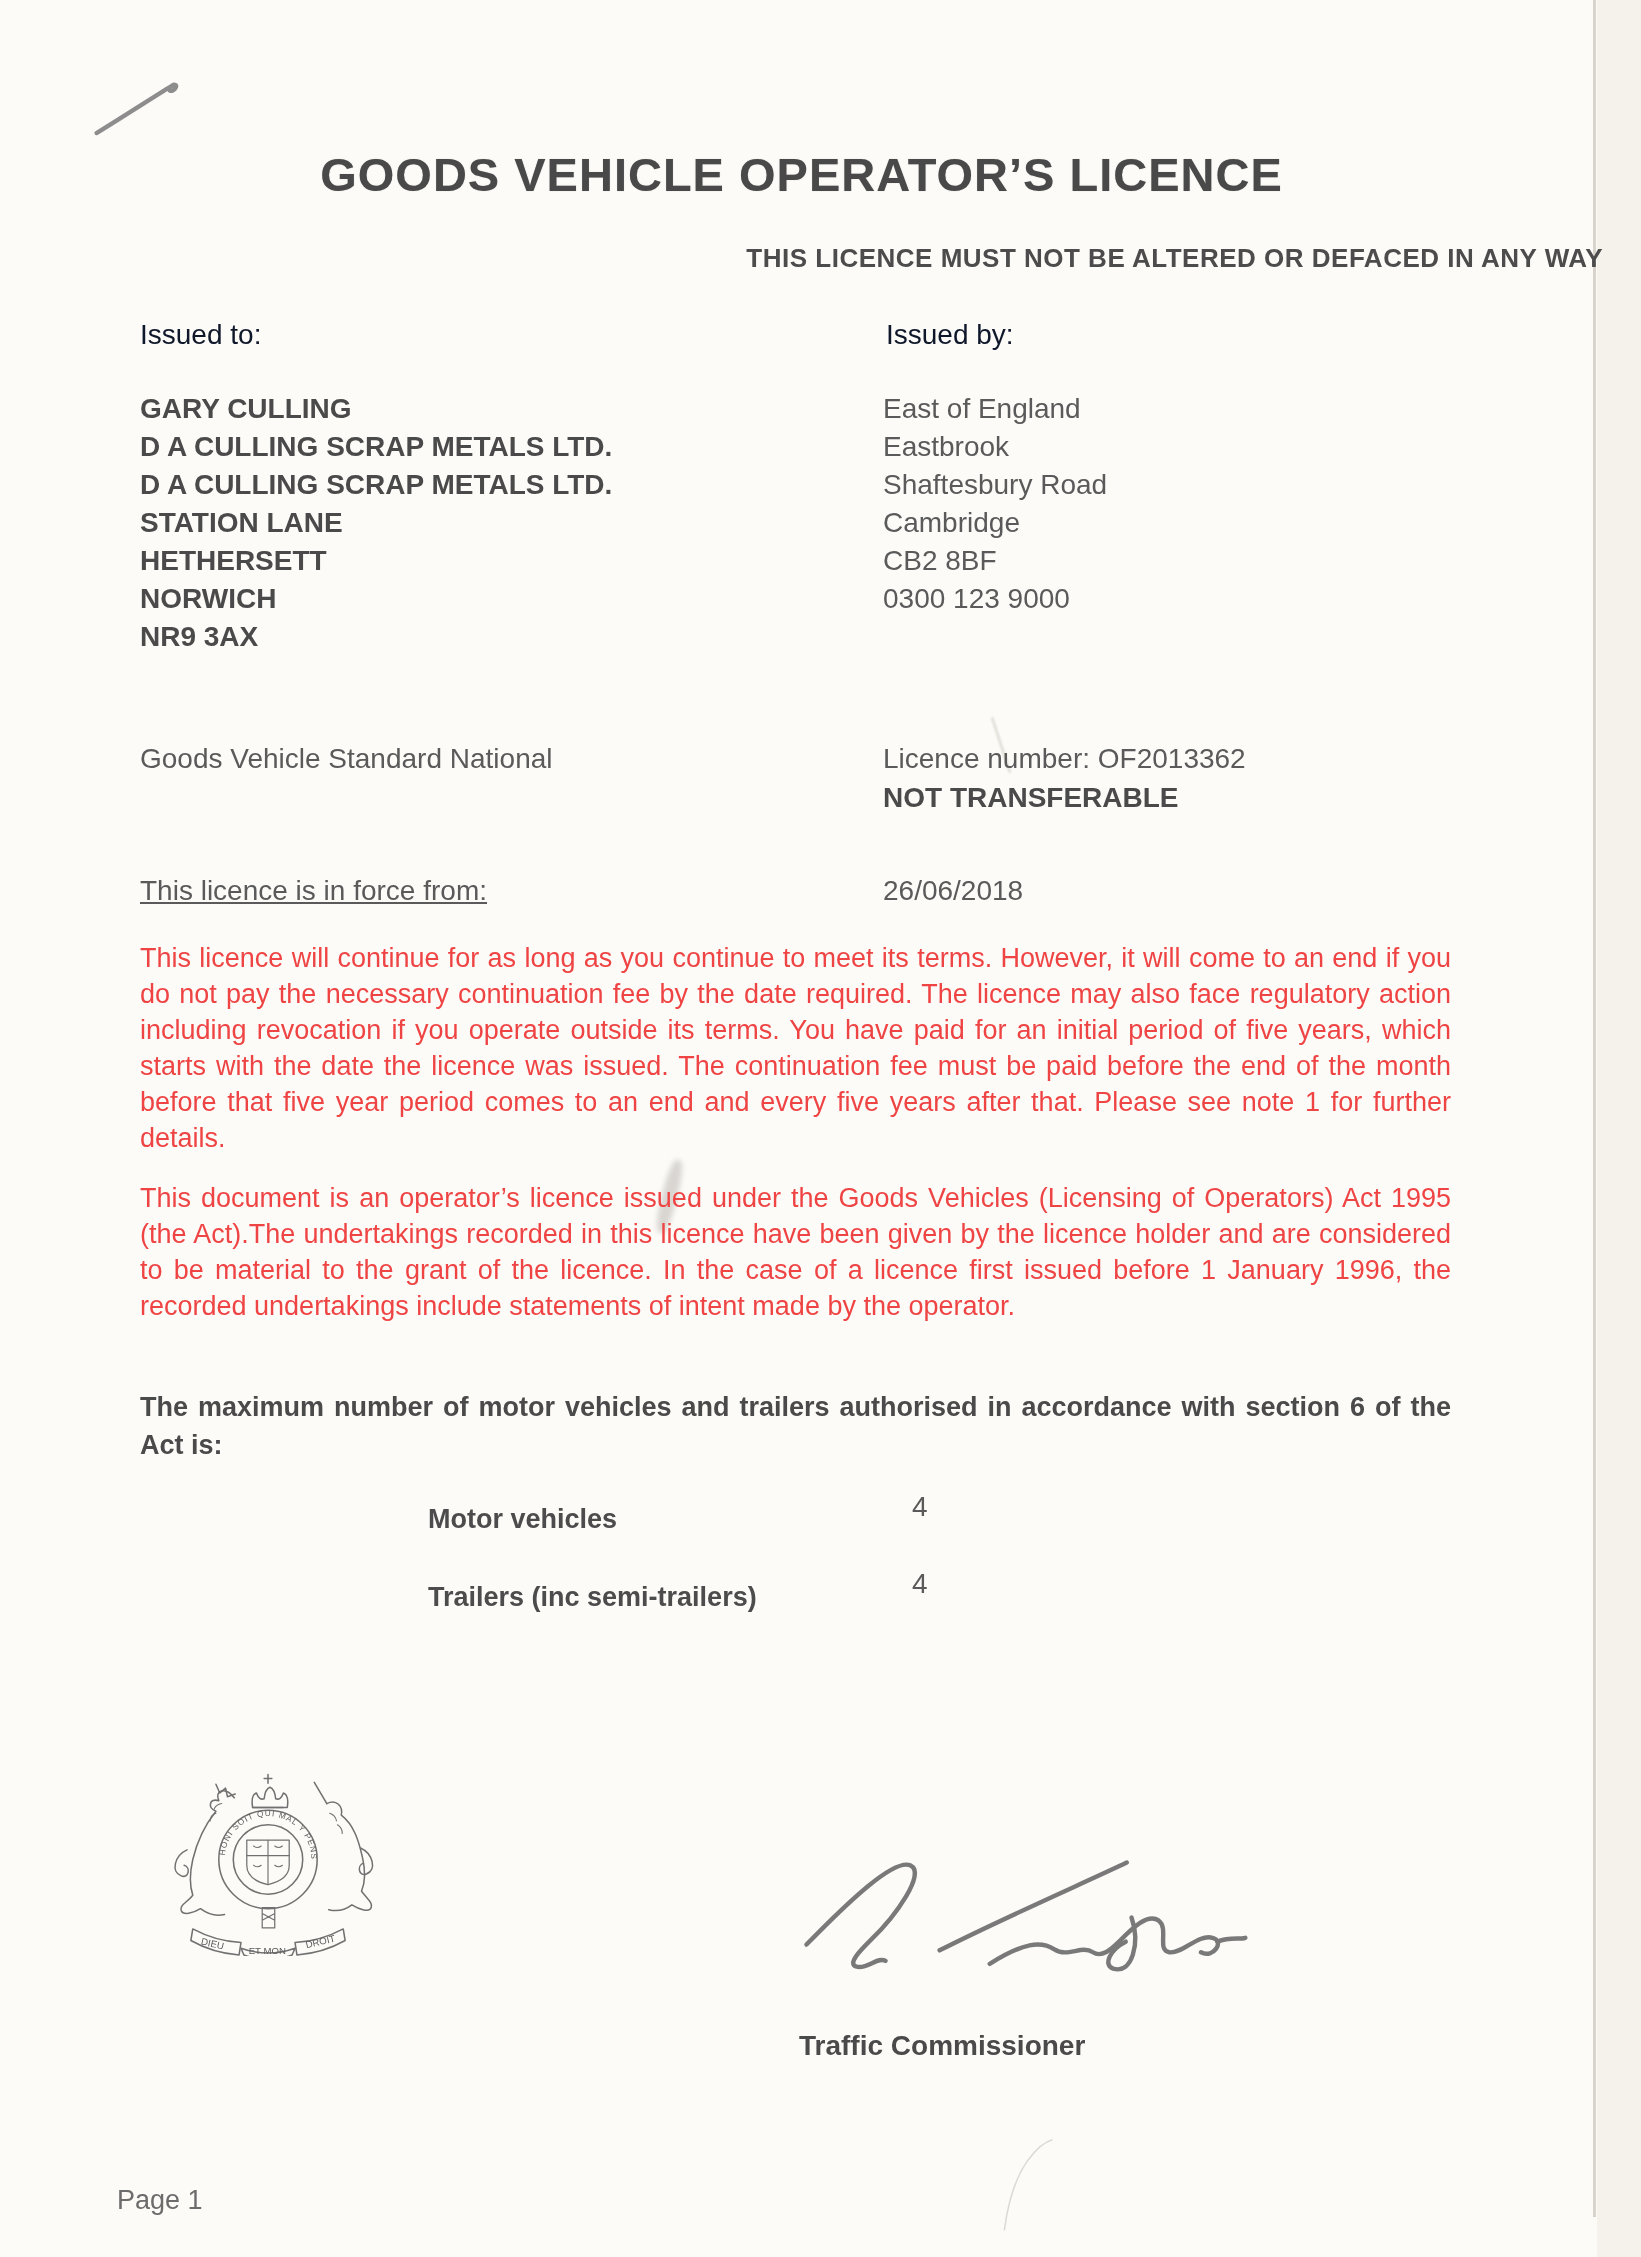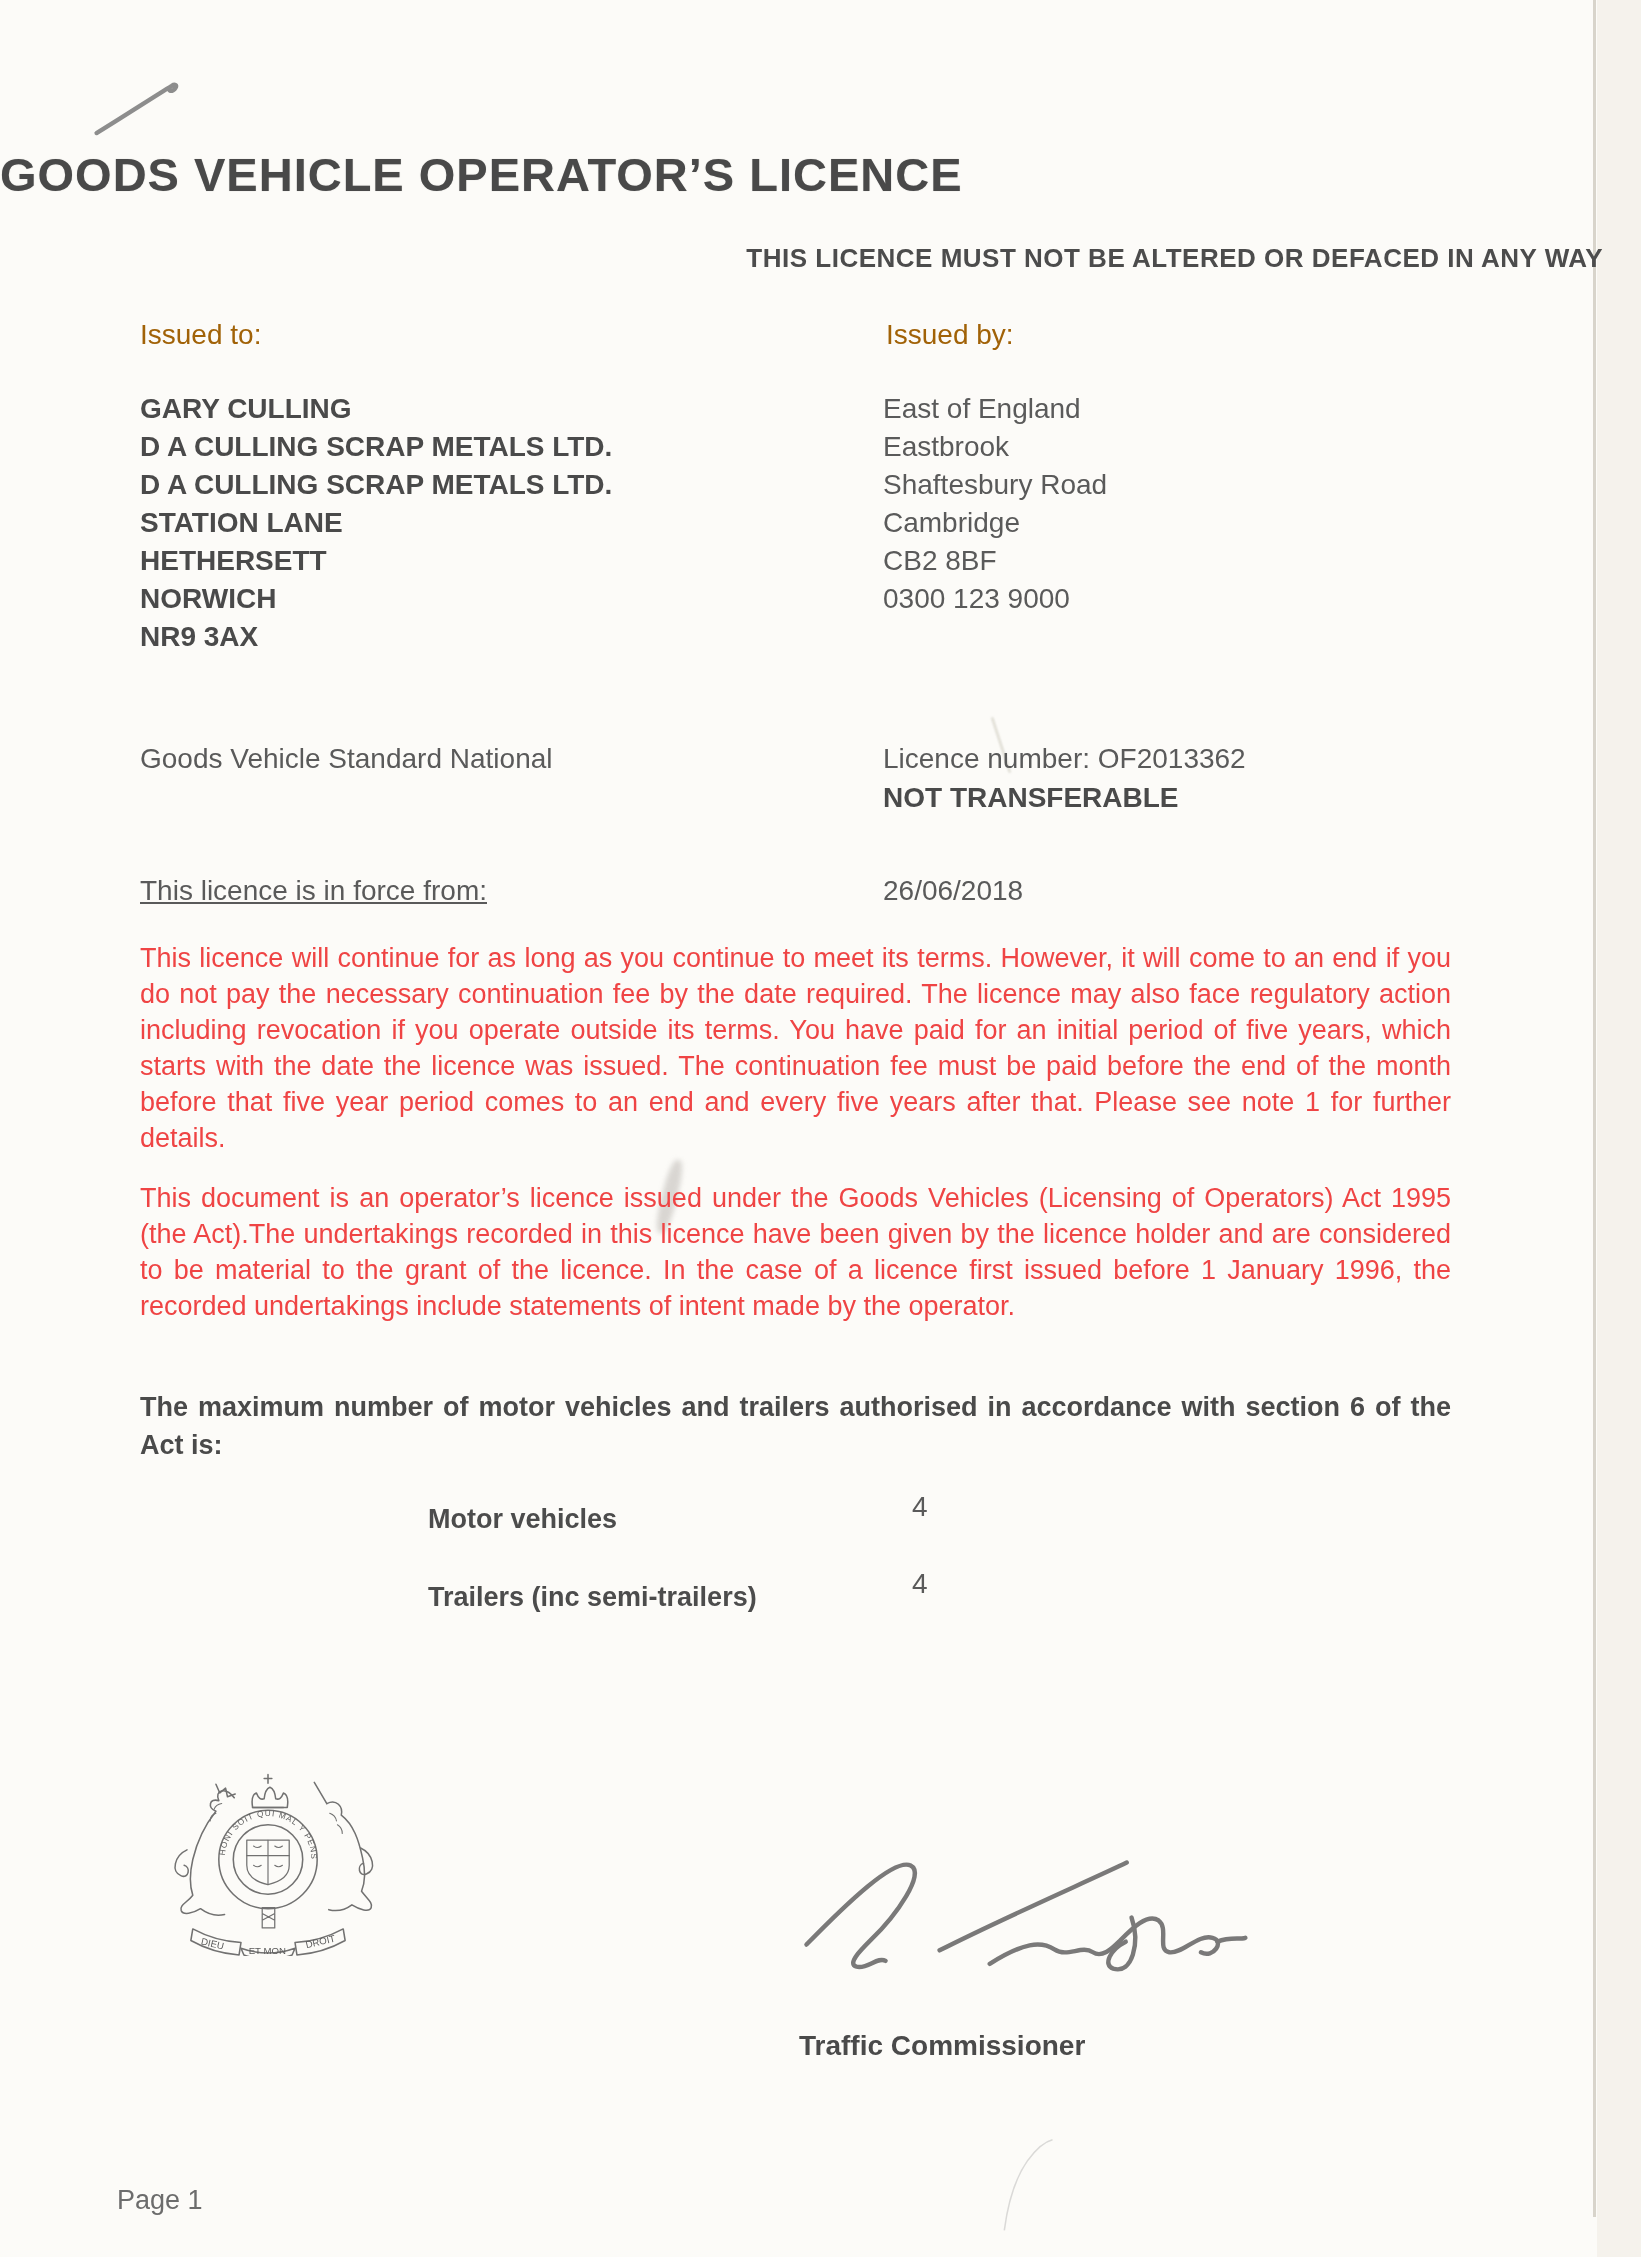--- a/index.html
+++ b/index.html
@@ -6,29 +6,29 @@
   .page{
     position:relative;
     width:1641px;height:2257px;
     background:#fcfbf8;
     font-family:"Liberation Sans","DejaVu Sans",sans-serif;
     color:#565656;
     overflow:hidden;
   }
   .abs{position:absolute;}
   .title{
-    left:0;top:147px;width:1603px;text-align:left;
+    left:0;top:147px;width:1603px;text-align:center;
     font-size:47px;font-weight:bold;color:#494949;letter-spacing:1px;
     text-shadow:0 0 1px rgba(80,80,80,.35);
   }
   .subtitle{
     left:0;top:243px;width:1603px;text-align:right;
     font-size:26px;font-weight:bold;color:#4c4c4c;letter-spacing:0.5px;
   }
-  .label{font-size:28px;color:#a16207;}
+  .label{font-size:28px;color:#0f172a;}
   .addr-left{left:140px;top:390px;font-size:28px;line-height:38px;font-weight:bold;color:#4a4a4a;}
   .addr-right{left:883px;top:390px;font-size:28px;line-height:38px;color:#5a5a5a;}
   .lic-type{left:140px;top:743px;font-size:28px;color:#5a5a5a;}
   .lic-num{left:883px;top:743px;font-size:28px;color:#5a5a5a;}
   .not-transfer{left:883px;top:782px;font-size:28px;font-weight:bold;color:#4a4a4a;}
   .inforce-label{left:140px;top:875px;font-size:28px;color:#5a5a5a;text-decoration:underline;}
   .inforce-date{left:883px;top:875px;font-size:28px;color:#5a5a5a;}
   .para{
     left:140px;width:1311px;font-size:27px;line-height:36px;
     text-align:justify;color:#ef4444;margin:0;

